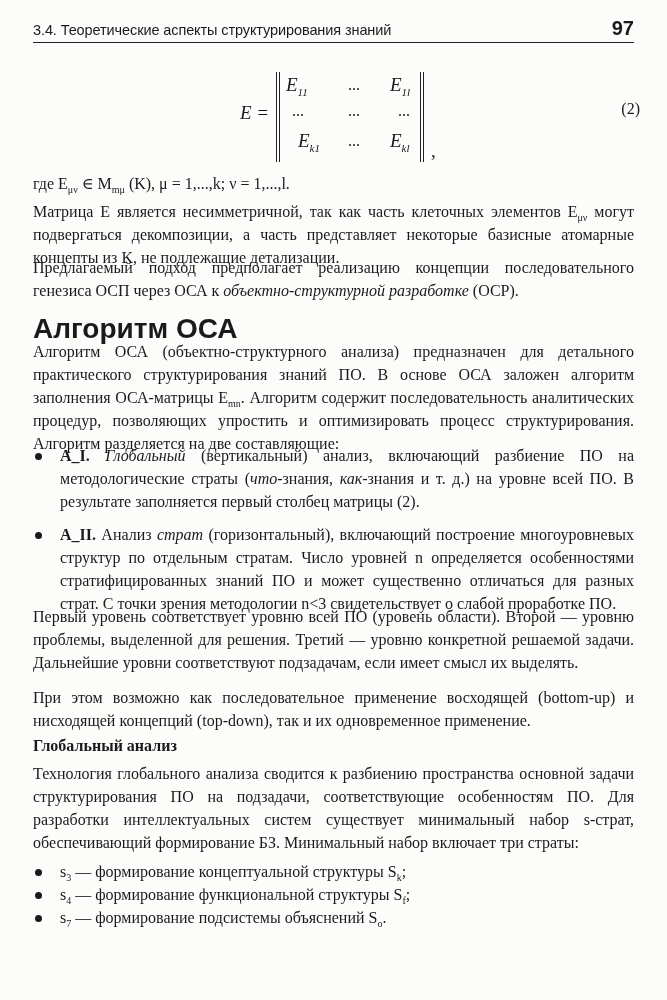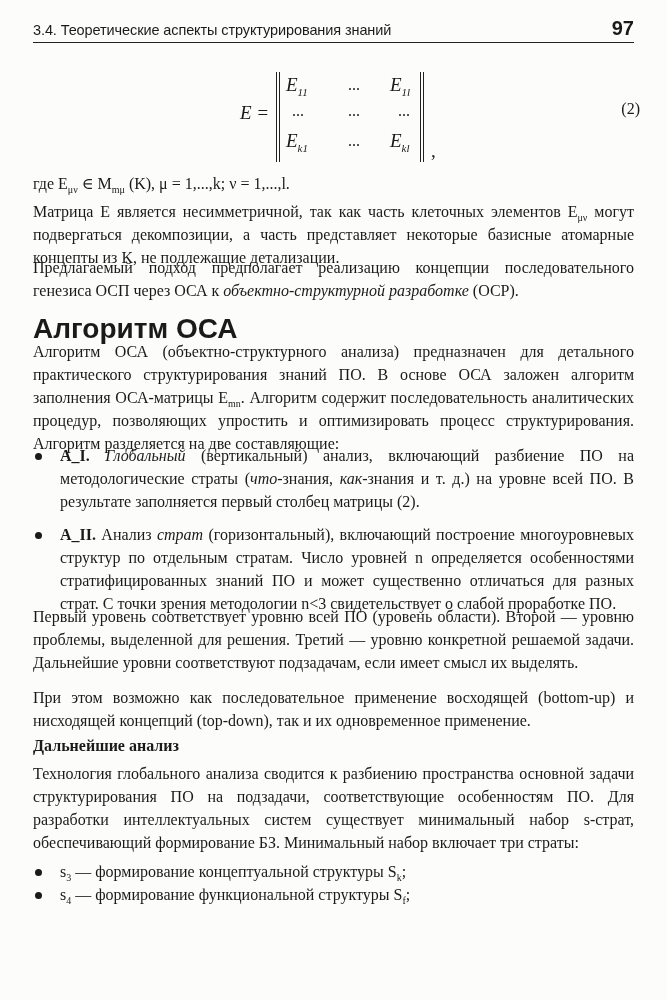--- a/index.html
+++ b/index.html
@@ -51,21 +51,21 @@
   <span class="lhs">E =</span>
   <div class="matrix">
     <div class="bar l"></div>
     <div class="bar r"></div>
     <span class="cell" style="left:10px;top:2px"><span>E</span><sub>11</sub></span>
     <span class="cell dots" style="left:72px;top:4px">...</span>
     <span class="cell" style="left:114px;top:2px"><span>E</span><sub>1l</sub></span>
     <span class="cell dots" style="left:16px;top:30px">...</span>
     <span class="cell dots" style="left:72px;top:30px">...</span>
     <span class="cell dots" style="left:122px;top:30px">...</span>
-    <span class="cell" style="left:10px;top:58px"><span>E</span><sub>k1</sub></span>
+    <span class="cell" style="left:22px;top:58px"><span>E</span><sub>k1</sub></span>
     <span class="cell dots" style="left:72px;top:60px">...</span>
     <span class="cell" style="left:114px;top:58px"><span>E</span><sub>kl</sub></span>
   </div>
   <span class="comma">,</span>
   <span class="eqnum">(2)</span>
 </div>
 
 <div class="text" style="top:172px">
   <p><span>где E</span><sub>μν</sub><span> ∈ M</span><sub>mμ</sub><span> (K), μ = 1,...,k; ν = 1,...,l.</span></p>
 </div>
@@ -96,28 +96,32 @@
 </div>
 
 <div class="text" style="top:605px">
   <p>Первый уровень соответствует уровню всей ПО (уровень области). Второй — уровню проблемы, выделенной для решения. Третий — уровню конкретной решаемой задачи. Дальнейшие уровни соответствуют подзадачам, если имеет смысл их выделять.</p>
 </div>
 
 <div class="text" style="top:686px">
   <p>При этом возможно как последовательное применение восходящей (bottom-up) и нисходящей концепций (top-down), так и их одновременное применение.</p>
 </div>
 
-<div class="h3">Дальнейшие анализ</div>
+<div class="h3">Глобальный анализ</div>
 
 <div class="text" style="top:762px">
   <p>Технология глобального анализа сводится к разбиению пространства основной задачи структурирования ПО на подзадачи, соответствующие особенностям ПО. Для разработки интеллектуальных систем существует минимальный набор s-страт, обеспечивающий формирование БЗ. Минимальный набор включает три страты:</p>
 </div>
 
 <div class="text" style="top:860px">
   <div class="bullet">
     <span class="dot"></span>
     <p><span>s</span><sub>3</sub><span> — формирование концептуальной структуры S</span><sub>k</sub><span>;</span></p>
   </div>
   <div class="bullet">
     <span class="dot"></span>
     <p><span>s</span><sub>4</sub><span> — формирование функциональной структуры S</span><sub>f</sub><span>;</span></p>
   </div>
+  <div class="bullet">
+    <span class="dot"></span>
+    <p><span>s</span><sub>7</sub><span> — формирование подсистемы объяснений S</span><sub>o</sub><span>.</span></p>
+  </div>
 </div>
 
 </body></html>

